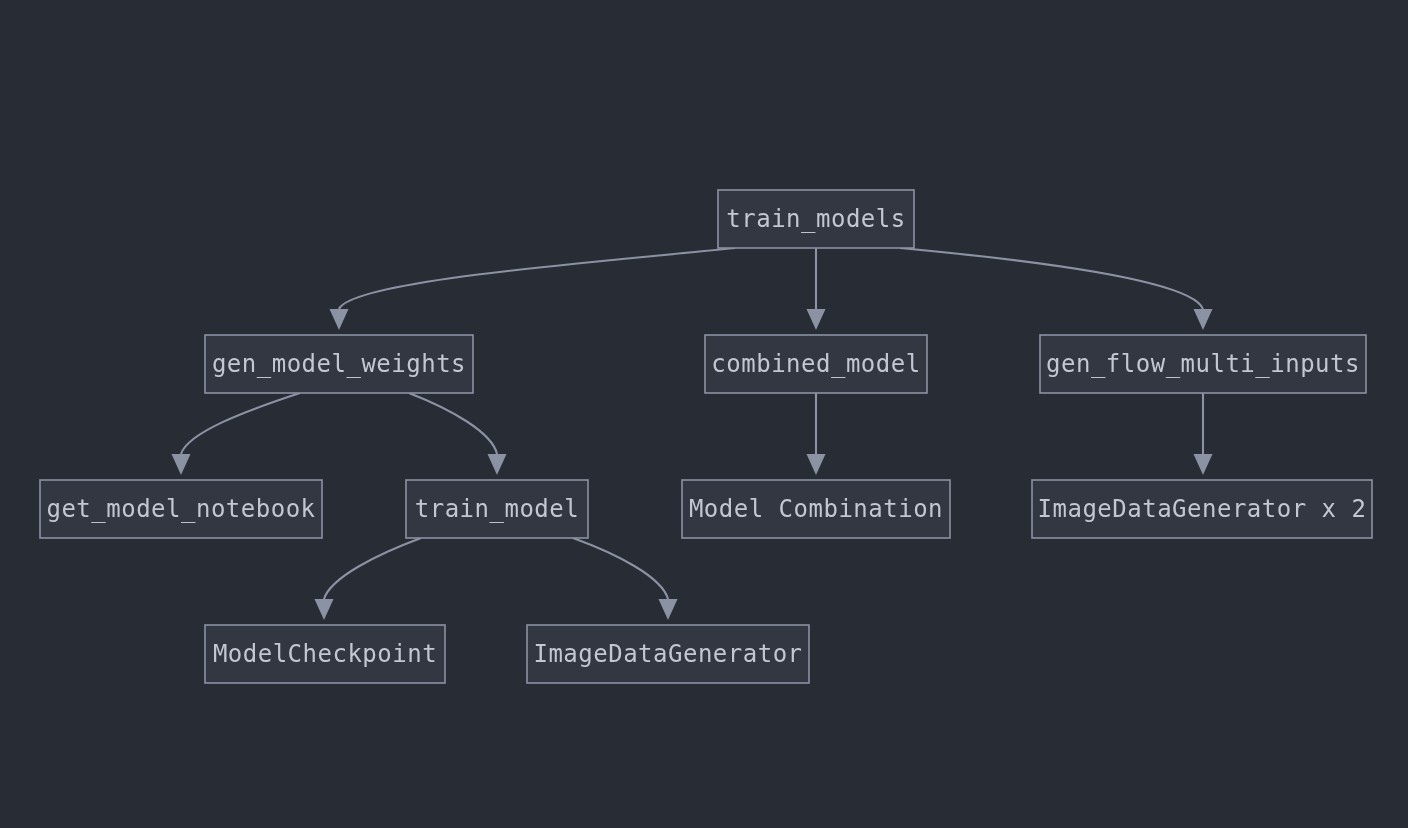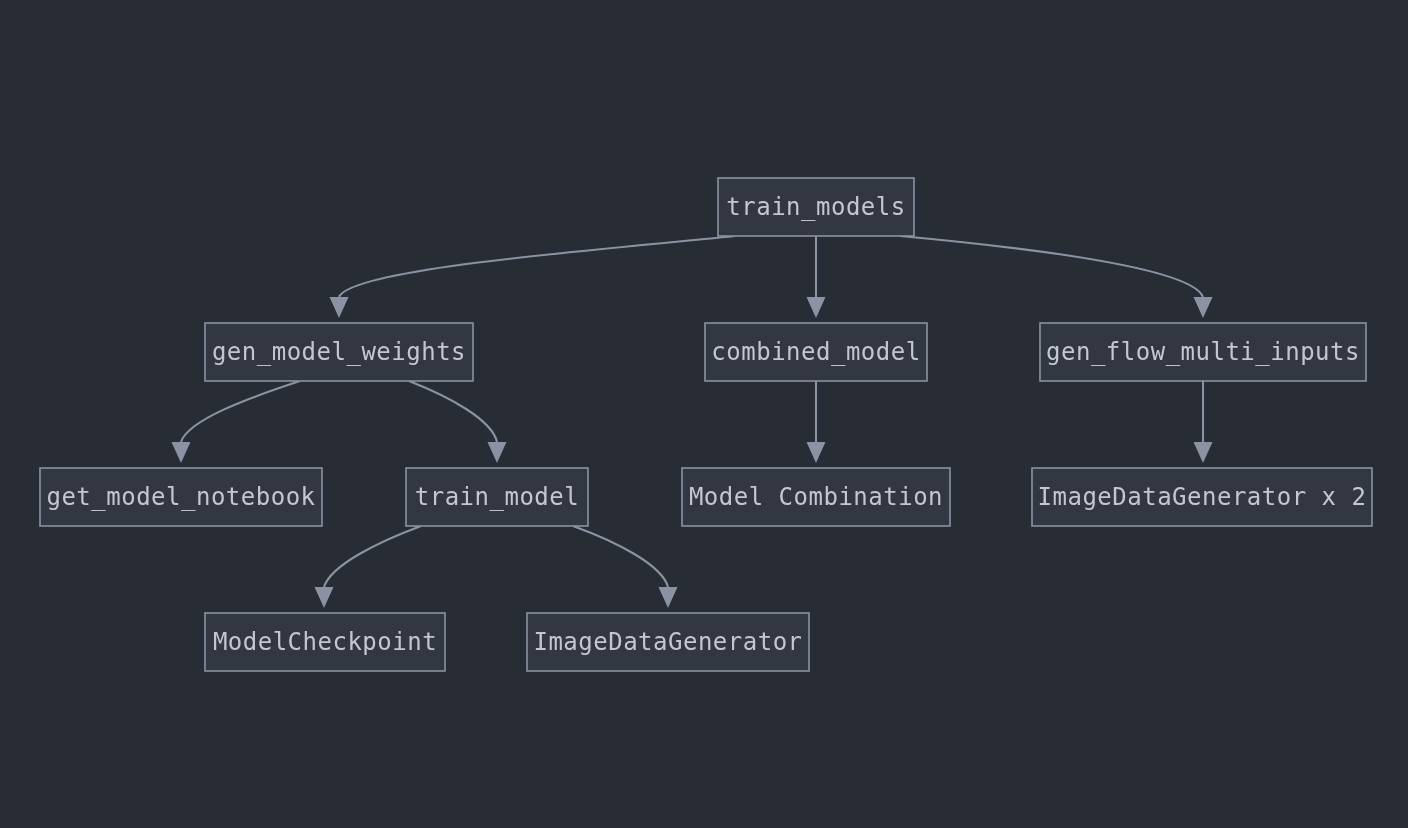--- a/index.html
+++ b/index.html
@@ -12,20 +12,21 @@
     width: 1408px;
     height: 828px;
     overflow: hidden;
     font-family: "DejaVu Sans Mono", "Liberation Mono", monospace;
   }
   #diagram-root {
     position: relative;
     width: 1408px;
     height: 740px;
     background: #282c34;
+    margin-top: 12px;
   }
   #graph-svg {
     position: absolute;
     top: 0;
     left: 0;
     width: 1408px;
     height: 828px;
     display: block;
   }
   .node-box {

